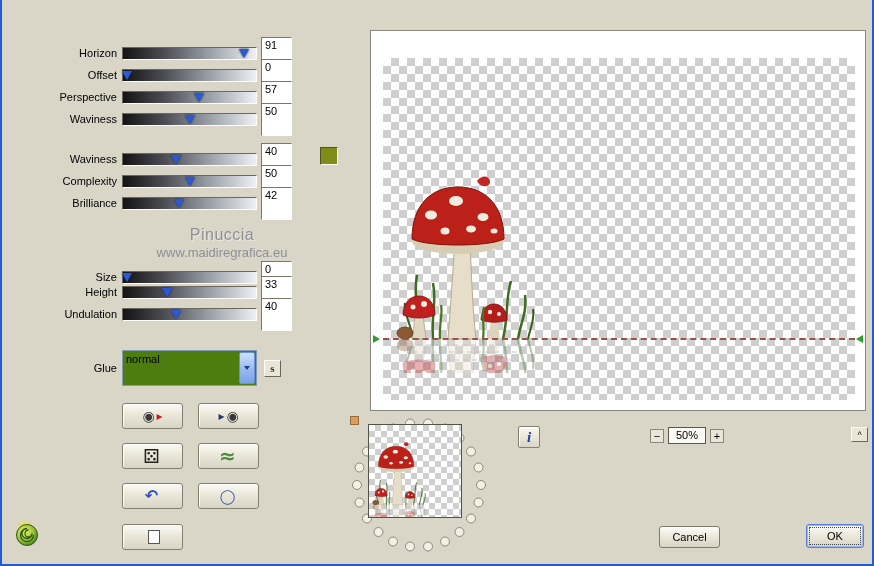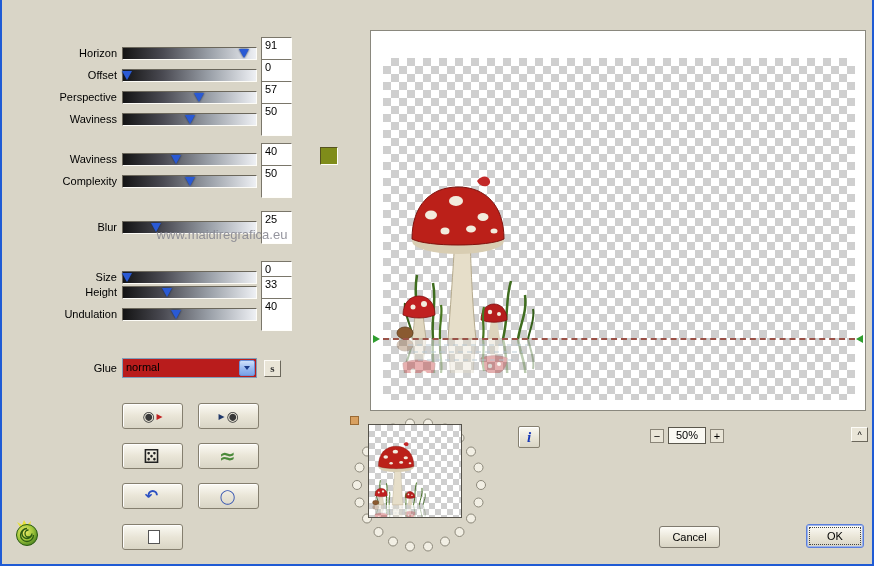--- a/index.html
+++ b/index.html
@@ -34,21 +34,21 @@
   }
   .swatch{
     position:absolute;left:318px;top:147px;width:18px;height:18px;box-sizing:border-box;
     border:1px solid;border-color:#55521f #fdfcf7 #fdfcf7 #55521f;
   }
   .watermark{position:absolute;left:148px;top:226px;width:144px;text-align:center;color:#83838e;opacity:.85;pointer-events:none;z-index:5;}
   .watermark .wm1{display:block;font-size:16px;letter-spacing:.5px;text-shadow:1px 1px 0 #f0eee6;}
   .watermark .wm2{display:block;font-size:13px;margin-top:1px;}
   
   .glue-row{position:absolute;left:40px;top:358px;width:270px;height:20px;display:flex;align-items:center;}
-  .combo{position:relative;width:135px;height:20px;box-sizing:border-box;background:#b91c1c;border:1px solid #7f9db9;}
+  .combo{position:relative;width:135px;height:36px;box-sizing:border-box;background:#4d7c0f;border:1px solid #7f9db9;}
   .combo-text{position:absolute;left:3px;top:2px;font-size:11px;}
   .combo-arrow{
     position:absolute;right:1px;top:1px;bottom:1px;width:16px;border-radius:2px;
     background:linear-gradient(180deg,#cfe0fb,#9cbcf2 50%,#7aa2e8);border:1px solid #6a90d8;
     display:flex;align-items:center;justify-content:center;box-sizing:border-box;
   }
   .combo-arrow::after{content:"";width:0;height:0;border-left:3px solid transparent;border-right:3px solid transparent;border-top:4px solid #1a3a8a;}
   .sbtn{
     margin-left:7px;width:17px;height:17px;box-sizing:border-box;padding:0;
     background:#e9e5d7;border:1px solid;border-color:#fdfcf7 #6b675b #6b675b #fdfcf7;
@@ -176,26 +176,26 @@
     </div>
     <input class="sval" value="40" style="">
   </div>
   <div class="slider-row" style="top:172px">
     <span class="slabel">Complexity</span>
     <div class="track">
       <div class="sthumb" style="left: 50%;"></div>
     </div>
     <input class="sval" value="50" style="">
   </div>
-  <div class="slider-row" style="top:218px">
-    <span class="slabel">Blur</span>
-    <div class="track">
-      <div class="sthumb" style="left: 25%;"></div>
-    </div>
-    <input class="sval" value="25" style="">
+  <div class="slider-row" style="top:194px">
+    <span class="slabel">Brilliance</span>
+    <div class="track">
+      <div class="sthumb" style="left: 42%;"></div>
+    </div>
+    <input class="sval" value="42" style="">
   </div>
 
   <div class="slider-row" style="top:268px">
     <span class="slabel">Size</span>
     <div class="track">
       <div class="sthumb" style="left: 3%;"></div>
     </div>
     <input class="sval" value="0" style="">
   </div>
   <div class="slider-row" style="top:283px">
@@ -209,20 +209,21 @@
     <span class="slabel">Undulation</span>
     <div class="track">
       <div class="sthumb" style="left: 40%;"></div>
     </div>
     <input class="sval" value="40" style="">
   </div>
 
   <div class="swatch" style="background: rgb(127, 140, 26);"></div>
 
   <div class="watermark">
+    <span class="wm1">Pinuccia</span>
     <span class="wm2">www.maidiregrafica.eu</span>
   </div>
 
   <div class="glue-row">
     <span class="slabel">Glue</span>
     <div class="combo">
       <span class="combo-text">normal</span>
       <div class="combo-arrow"></div>
     </div>
     <button class="sbtn">

